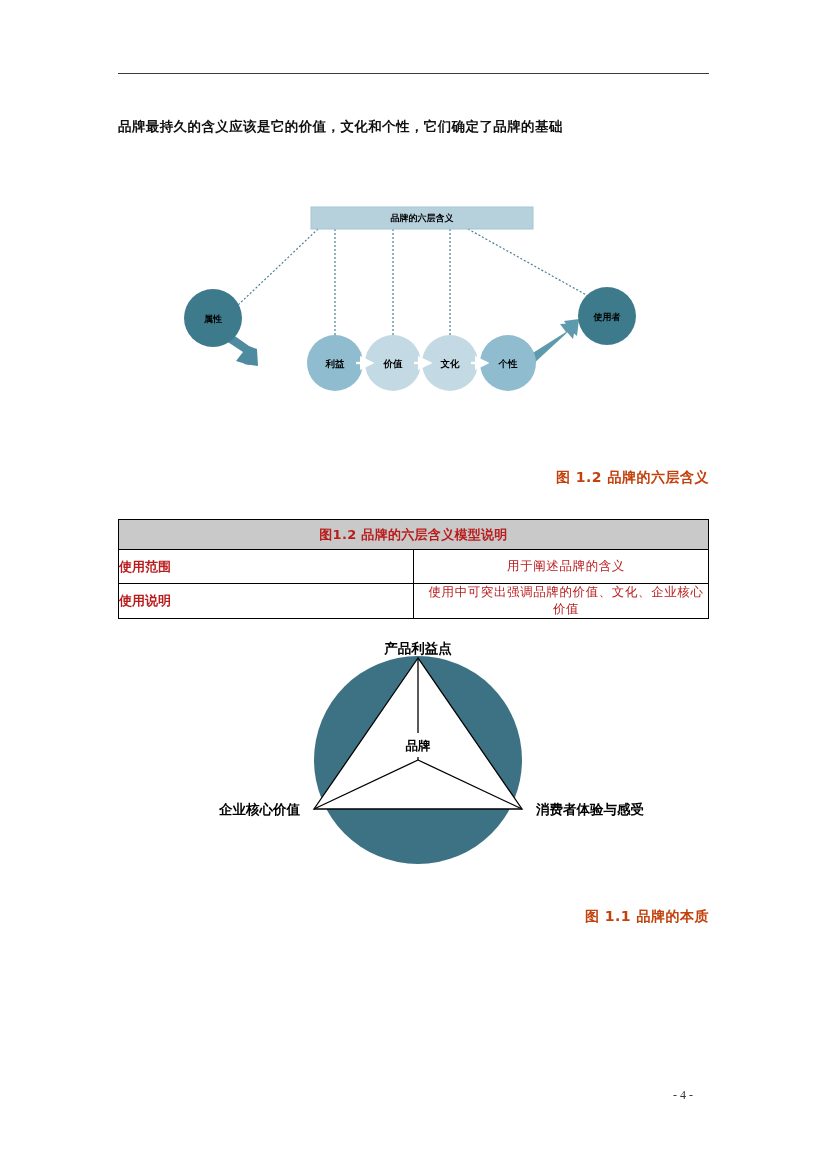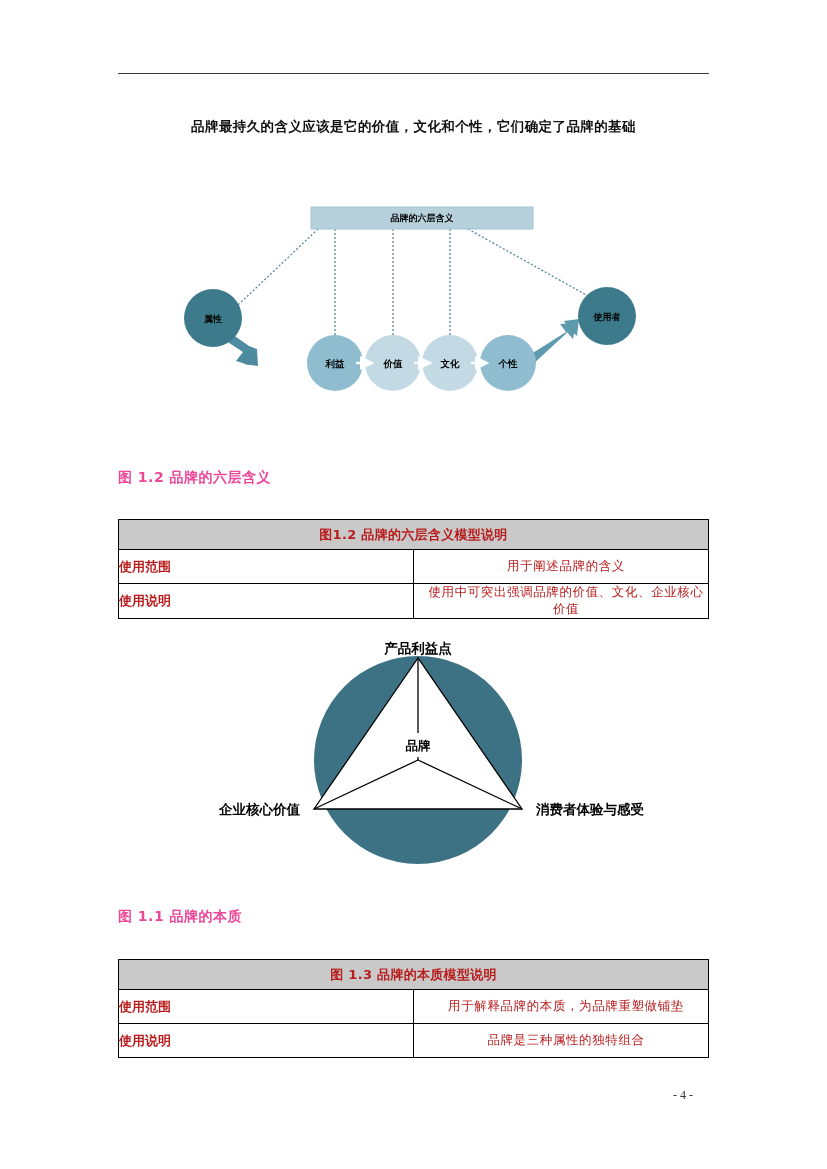--- a/index.html
+++ b/index.html
@@ -30,21 +30,21 @@
     height: 0;
     border-top: 1.6px solid #3a3a3a;
   }
 
   
   .intro-heading {
     position: absolute;
     left: 118px;
     top: 118px;
     width: 591px;
-    text-align: center;
+    text-align: left;
     font-family: "DejaVu Sans", "Liberation Sans", sans-serif;
     font-weight: bold;
     font-size: 13.5px;
     letter-spacing: 0.4px;
     color: #111111;
     white-space: nowrap;
   }
 
   
   .fig1-wrap {
@@ -62,25 +62,25 @@
   }
   .hdr-box-label { font-size: 9px; }
   .node-label-lg { font-size: 9px; }
   .node-label-sm { font-size: 9.5px; }
 
   
   .fig-caption {
     position: absolute;
     left: 118px;
     width: 591px;
-    text-align: left;
+    text-align: right;
     font-family: "DejaVu Sans", "Liberation Sans", sans-serif;
     font-weight: bold;
     font-size: 14px;
-    color: #ec4899;
+    color: #c2410c;
     letter-spacing: 0.5px;
   }
   #caption-1-2 { top: 469px; }
   #caption-1-3 { top: 908px; }
 
   
   .model-table {
     position: absolute;
     left: 118px;
     width: 591px;
@@ -265,31 +265,16 @@
       <text class="tri-center-label" x="300" y="114" text-anchor="middle">品牌</text>
 
       <text class="tri-vertex-label" x="300" y="17" text-anchor="middle">产品利益点</text>
       <text class="tri-vertex-label" x="182" y="178" text-anchor="end">企业核心价值</text>
       <text class="tri-vertex-label" x="418" y="178" text-anchor="start">消费者体验与感受</text>
     </svg>
   </div>
 
   <div class="fig-caption" id="caption-1-3">图 1.1  品牌的本质</div>
 
-  <table class="model-table" id="table-1-3">
-    <tbody>
-      <tr>
-        <td class="tbl-header" colspan="2">图 1.3  品牌的本质模型说明</td>
-      </tr>
-      <tr>
-        <td class="row-label">使用范围</td>
-        <td class="row-value">用于解释品牌的本质，为品牌重塑做铺垫</td>
-      </tr>
-      <tr>
-        <td class="row-label">使用说明</td>
-        <td class="row-value">品牌是三种属性的独特组合</td>
-      </tr>
-    </tbody>
-  </table>
 
   <div class="page-number">- 4 -</div>
 
 </div>
 
 </body></html>

